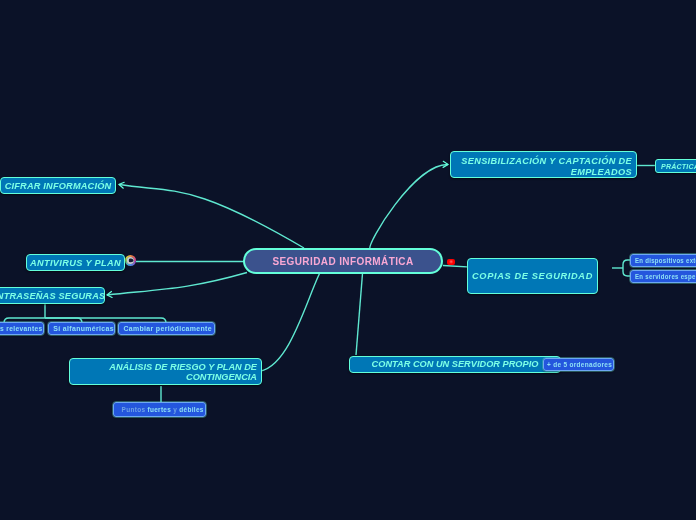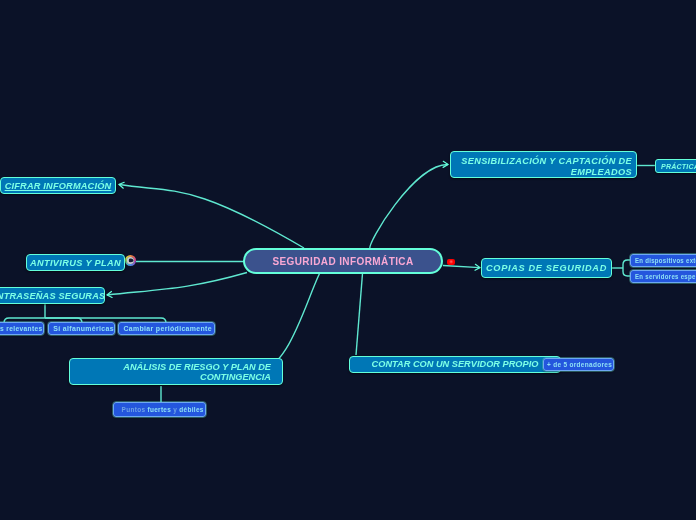--- a/index.html
+++ b/index.html
@@ -58,31 +58,31 @@
 
   <div style="position:absolute;left:125px;top:255px;width:11px;height:11px;border-radius:50%;
               background:conic-gradient(from -12deg,#e8a33d,#e0604f,#cf4b8e,#8a56c8,#4f7fe0,#49a9d8,#6ec86a,#c3d84a,#e8a33d);
               display:flex;align-items:center;justify-content:center;">
     <span style="display:block;width:7.5px;height:7.5px;border-radius:50%;background:#151d33;
                  box-shadow:inset 1.8px 0 0 0 #c9ccd2, inset 0 1.6px 0 0 #c9ccd2, inset 0 -1.8px 0 0 #c9ccd2;"></span>
   </div>
 
   <div class="node n-l1" style="left:450px;top:151px;width:187px;height:27px;white-space:normal;line-height:10.5px;padding:4px 4px 0;align-items:flex-start;letter-spacing:0.35px;">SENSIBILIZACIÓN Y CAPTACIÓN DE EMPLEADOS</div>
 
-  <div class="node n-l1" style="left:481px;top:258px;width:131px;height:20px;letter-spacing:0.67px;">COPIAS DE SEGURIDAD</div>
+  <div class="node n-l1" style="left:467px;top:258px;width:131px;height:36px;letter-spacing:0.67px;">COPIAS DE SEGURIDAD</div>
 
   <div class="node n-l1" style="left:349px;top:355.5px;width:212px;height:17.5px;letter-spacing:0.02px;">CONTAR CON UN SERVIDOR PROPIO</div>
 
-  <div class="node n-l1" style="left:69px;top:358px;width:214px;height:27px;white-space:normal;line-height:9.7px;padding:4px 11px 0;letter-spacing:0px;align-items:flex-start;">ANÁLISIS DE RIESGO Y PLAN DE CONTINGENCIA</div>
+  <div class="node n-l1" style="left:69px;top:358px;width:193px;height:27px;white-space:normal;line-height:9.7px;padding:4px 4px 0;letter-spacing:0px;align-items:flex-start;">ANÁLISIS DE RIESGO Y PLAN DE CONTINGENCIA</div>
 
   <div class="node n-l1" style="left:-17px;top:287px;width:122px;height:17px;">CONTRASEÑAS SEGURAS</div>
 
   <div class="node n-l1" style="left:26px;top:254px;width:99px;height:17px;letter-spacing:0.35px;">ANTIVIRUS Y PLAN</div>
 
-  <div class="node n-l1" style="left:0px;top:177px;width:116px;height:17px;text-decoration:underline;">CIFRAR INFORMACIÓN</div>
+  <div class="node n-l1" style="left:0px;top:177px;width:116px;height:17px;">CIFRAR INFORMACIÓN</div>
 
   <div class="node n-l1" style="left:655px;top:159px;width:60px;height:14px;justify-content:flex-start;padding-left:5px;font-size:7px;letter-spacing:0.25px;border-radius:3px;border-width:1.1px;">PRÁCTICA</div>
 
   <div class="node n-l2" style="left:630px;top:254px;width:100px;height:13px;justify-content:flex-start;padding-left:4px;">
     <span class="lbl" style="transform:scaleX(0.86)">En dispositivos externos</span>
     </div>
 
   <div class="node n-l2" style="left:630px;top:270px;width:100px;height:13px;justify-content:flex-start;padding-left:4px;">
     <span class="lbl" style="transform:scaleX(0.86)">En servidores especiales</span>
     </div>

